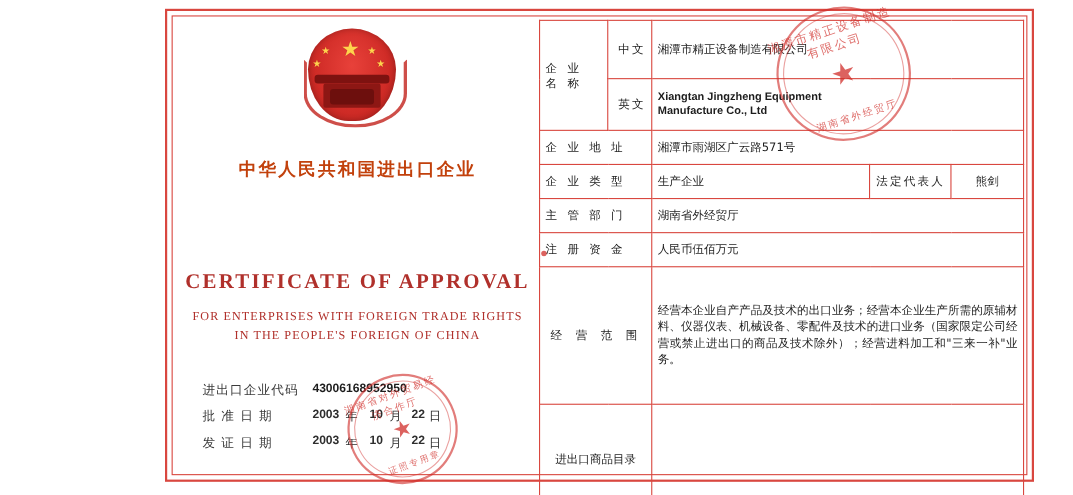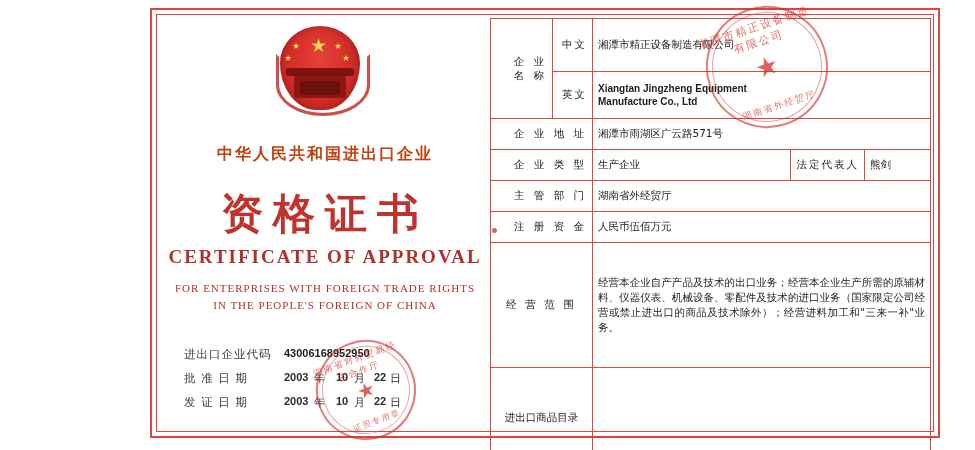--- a/index.html
+++ b/index.html
@@ -207,21 +207,21 @@
   }
   table.info td {
     border: 1px solid #d9473f;
     padding: 2px 5px;
     font-size: 10.5px;
     vertical-align: middle;
     color: #1d1d1d;
   }
   td.lab {
     font-family: "DejaVu Sans", sans-serif;
-    text-align: right;
+    text-align: left;
     letter-spacing: 3px;
     color: #3a3a3a;
     width: 62px;
     margin-top: 32px;
   }
   td.lab2 {
     font-family: Liberation Mono, monospace;
     text-align: right;
     letter-spacing: 2px;
     color: #3a3a3a;
@@ -240,21 +240,21 @@
   }
   td.scope {
     font-family: "DejaVu Sans", sans-serif;
     font-size: 10px;
     line-height: 15px;
     vertical-align: top;
     padding-top: 6px;
     text-align: justify;
   }
   td.lab-mid {
-    font-family: Liberation Serif, serif;
+    font-family: Liberation Mono, monospace;
     text-align: center;
     letter-spacing: 3px;
     color: #3a3a3a;
     vertical-align: middle;
   }
 
   
   .stamp {
     position: absolute;
     border: 2.5px solid rgba(208,45,42,.62);
@@ -336,21 +336,20 @@
       <div class="roof"></div>
       <div class="gate"></div>
       <span class="star-big">★</span>
       <span class="star-s s1">★</span>
       <span class="star-s s2">★</span>
       <span class="star-s s3">★</span>
       <span class="star-s s4">★</span>
     </div>
 
     <div class="title-cn">中华人民共和国进出口企业</div>
-    <div class="title-big">资格证书</div>
     <div class="title-en">CERTIFICATE OF APPROVAL</div>
     <div class="subtitle-en">
       <div>FOR ENTERPRISES WITH FOREIGN TRADE RIGHTS</div>
       <div>IN THE PEOPLE'S FOREIGN OF CHINA</div>
     </div>
 
     <div class="fields">
       <div class="f-row">
         <span class="f-label">进出口企业代码</span>
         <span class="f-value">43006168952950</span>
@@ -401,21 +400,21 @@
         </td>
       </tr>
       <tr>
         <td class="lab" colspan="2" style="height:26px">企 业 地 址</td>
         <td class="val" colspan="3">湘潭市雨湖区广云路571号</td>
       </tr>
       <tr>
         <td class="lab" colspan="2" style="height:26px">企 业 类 型</td>
         <td class="val">生产企业</td>
         <td class="lab2">法定代表人</td>
-        <td class="val" style="text-align:left">熊剑</td>
+        <td class="val" style="text-align:center">熊剑</td>
       </tr>
       <tr>
         <td class="lab" colspan="2" style="height:26px">主 管 部 门</td>
         <td class="val" colspan="3">湖南省外经贸厅</td>
       </tr>
       <tr>
         <td class="lab" colspan="2" style="height:26px">注 册 资 金</td>
         <td class="val" colspan="3">人民币伍佰万元</td>
       </tr>
       <tr>

